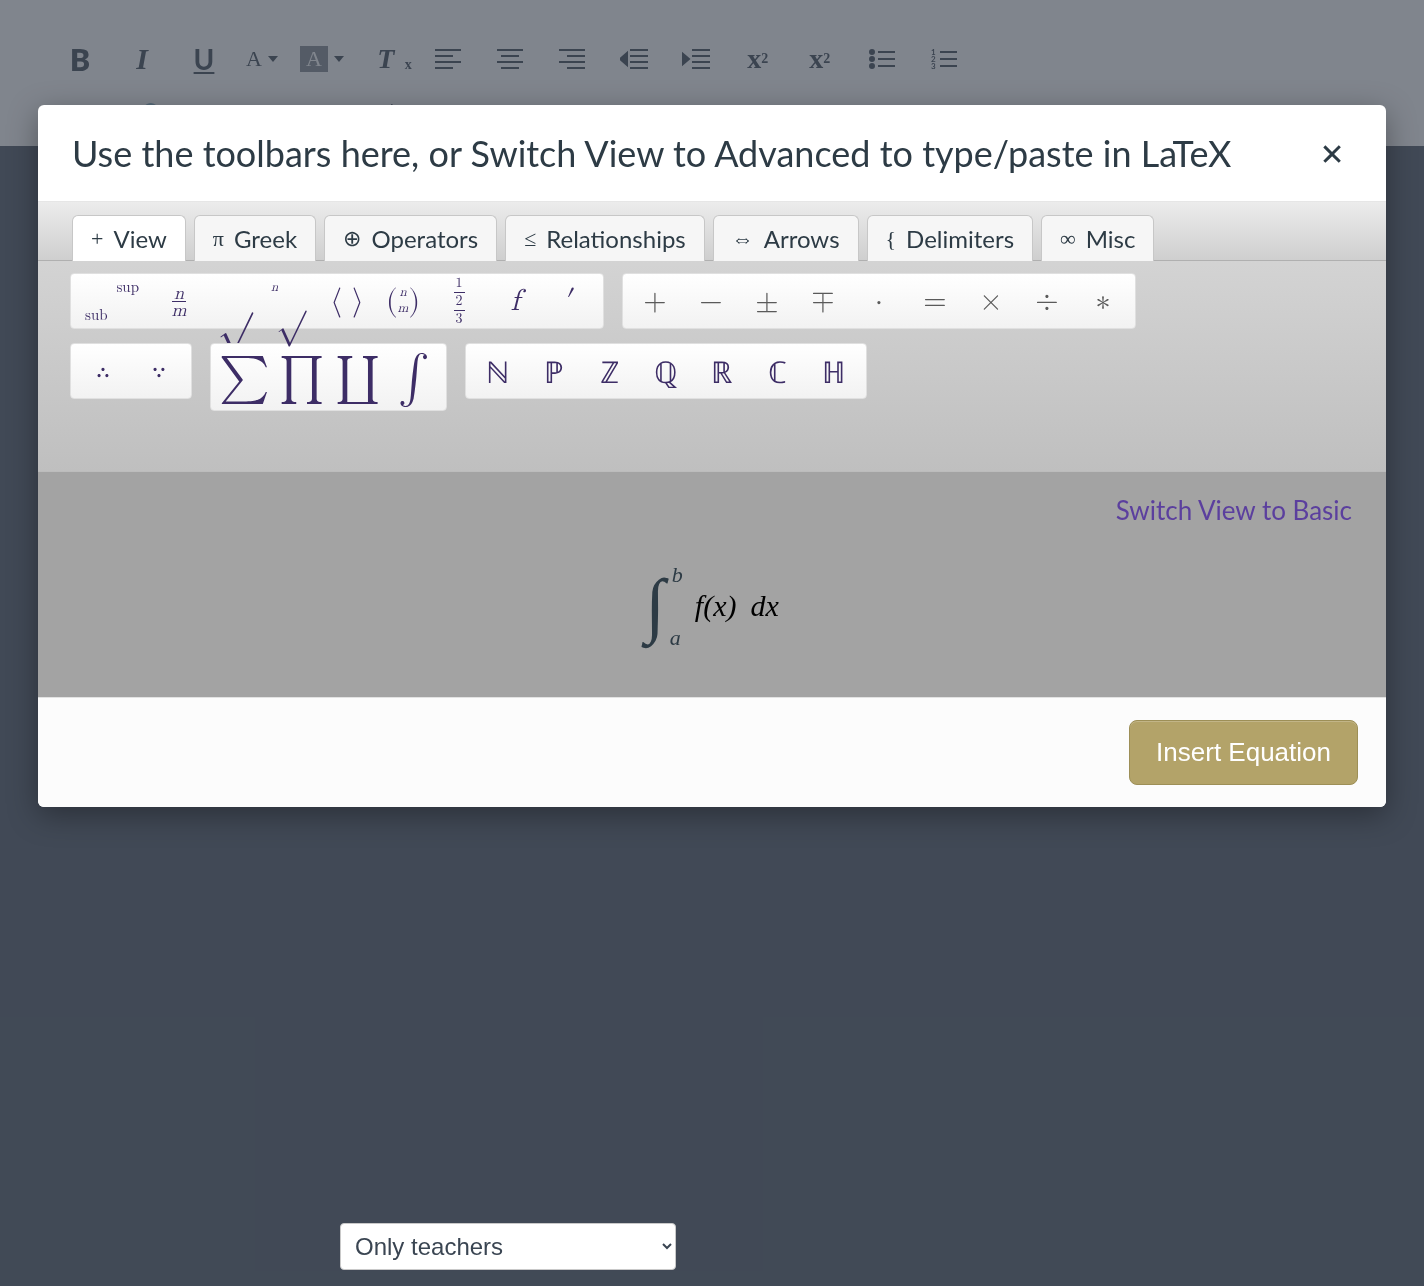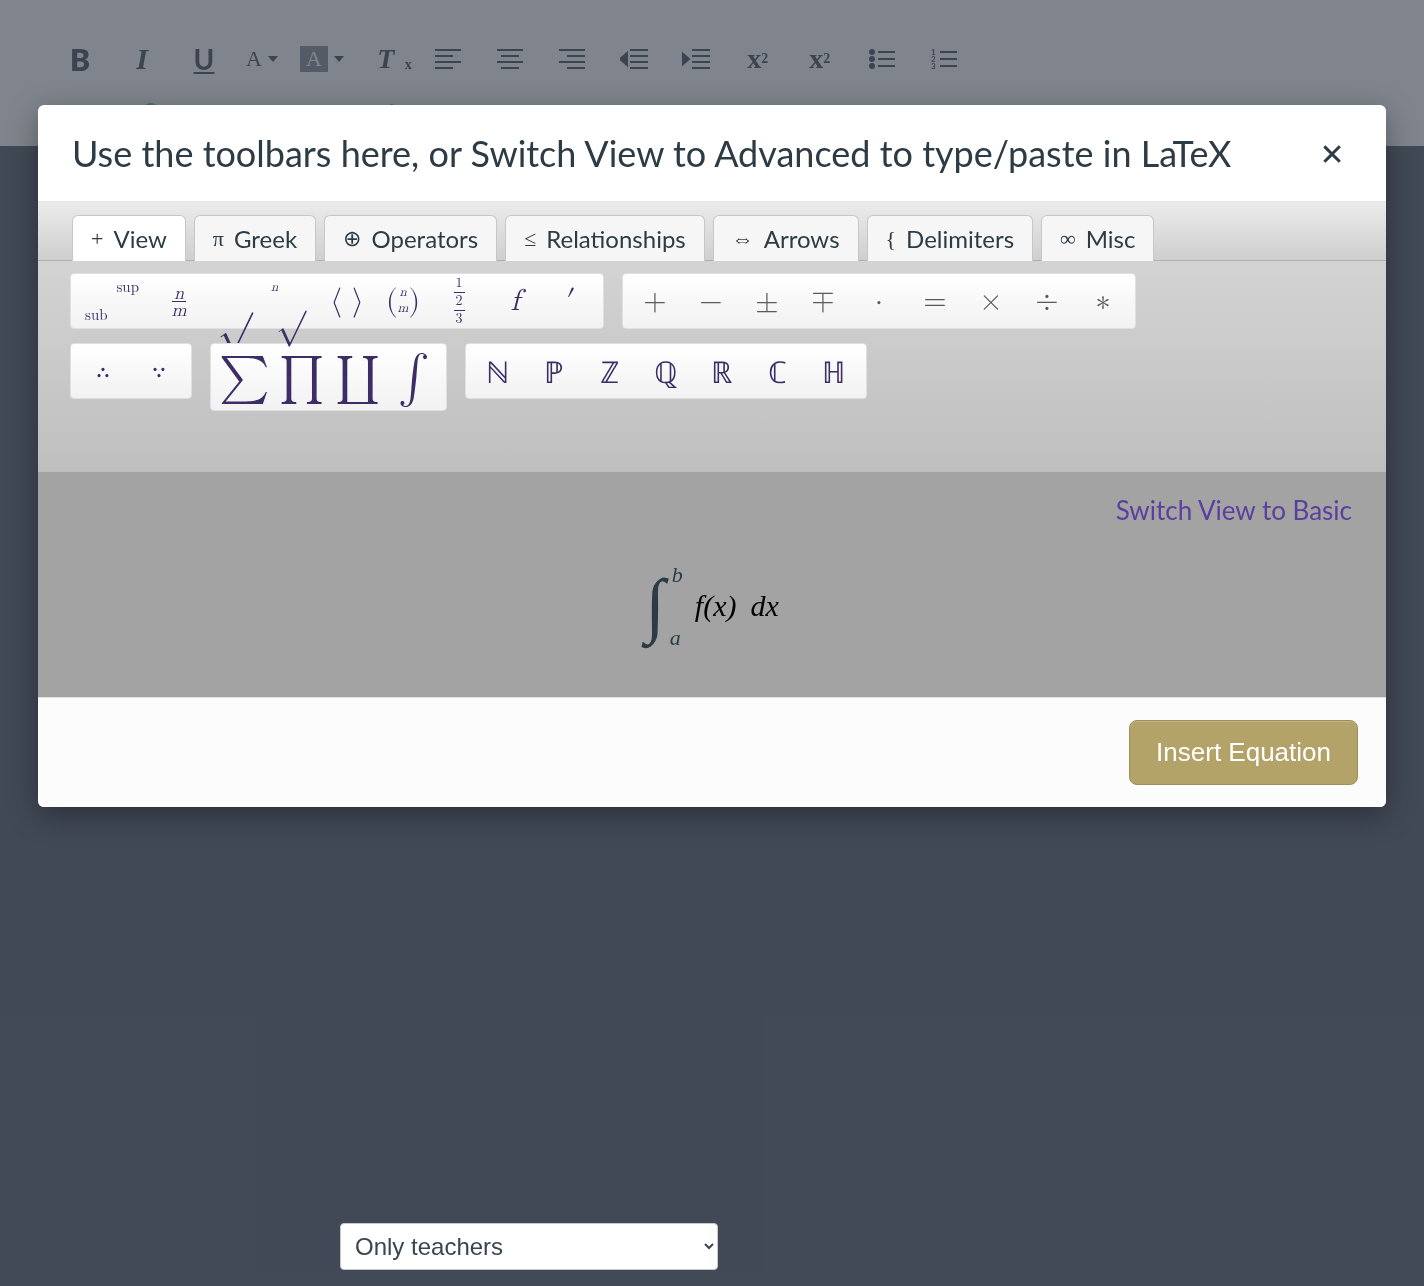--- a/index.html
+++ b/index.html
@@ -159,21 +159,21 @@
     border: 1px solid #9d8f57;
     color: #fff; font-size: 26px;
     padding: 16px 26px; border-radius: 8px;
     cursor: pointer;
     box-shadow: inset 0 1px 0 rgba(255,255,255,0.2);
   }
 
   
   .peek {
     position: absolute; bottom: 16px; left: 340px;
-    width: 378px;
+    width: 336px;
     margin-top: 16px;
   }
   .peek select {
     width: 100%; font-size: 24px; color: #3a4552;
     padding: 8px 10px; border: 1px solid #c9c9c9; border-radius: 4px;
     background: #fff;
   }
   .bb { font-family: "Cambria Math","STIXGeneral",serif; }
 </style>
 </head>

